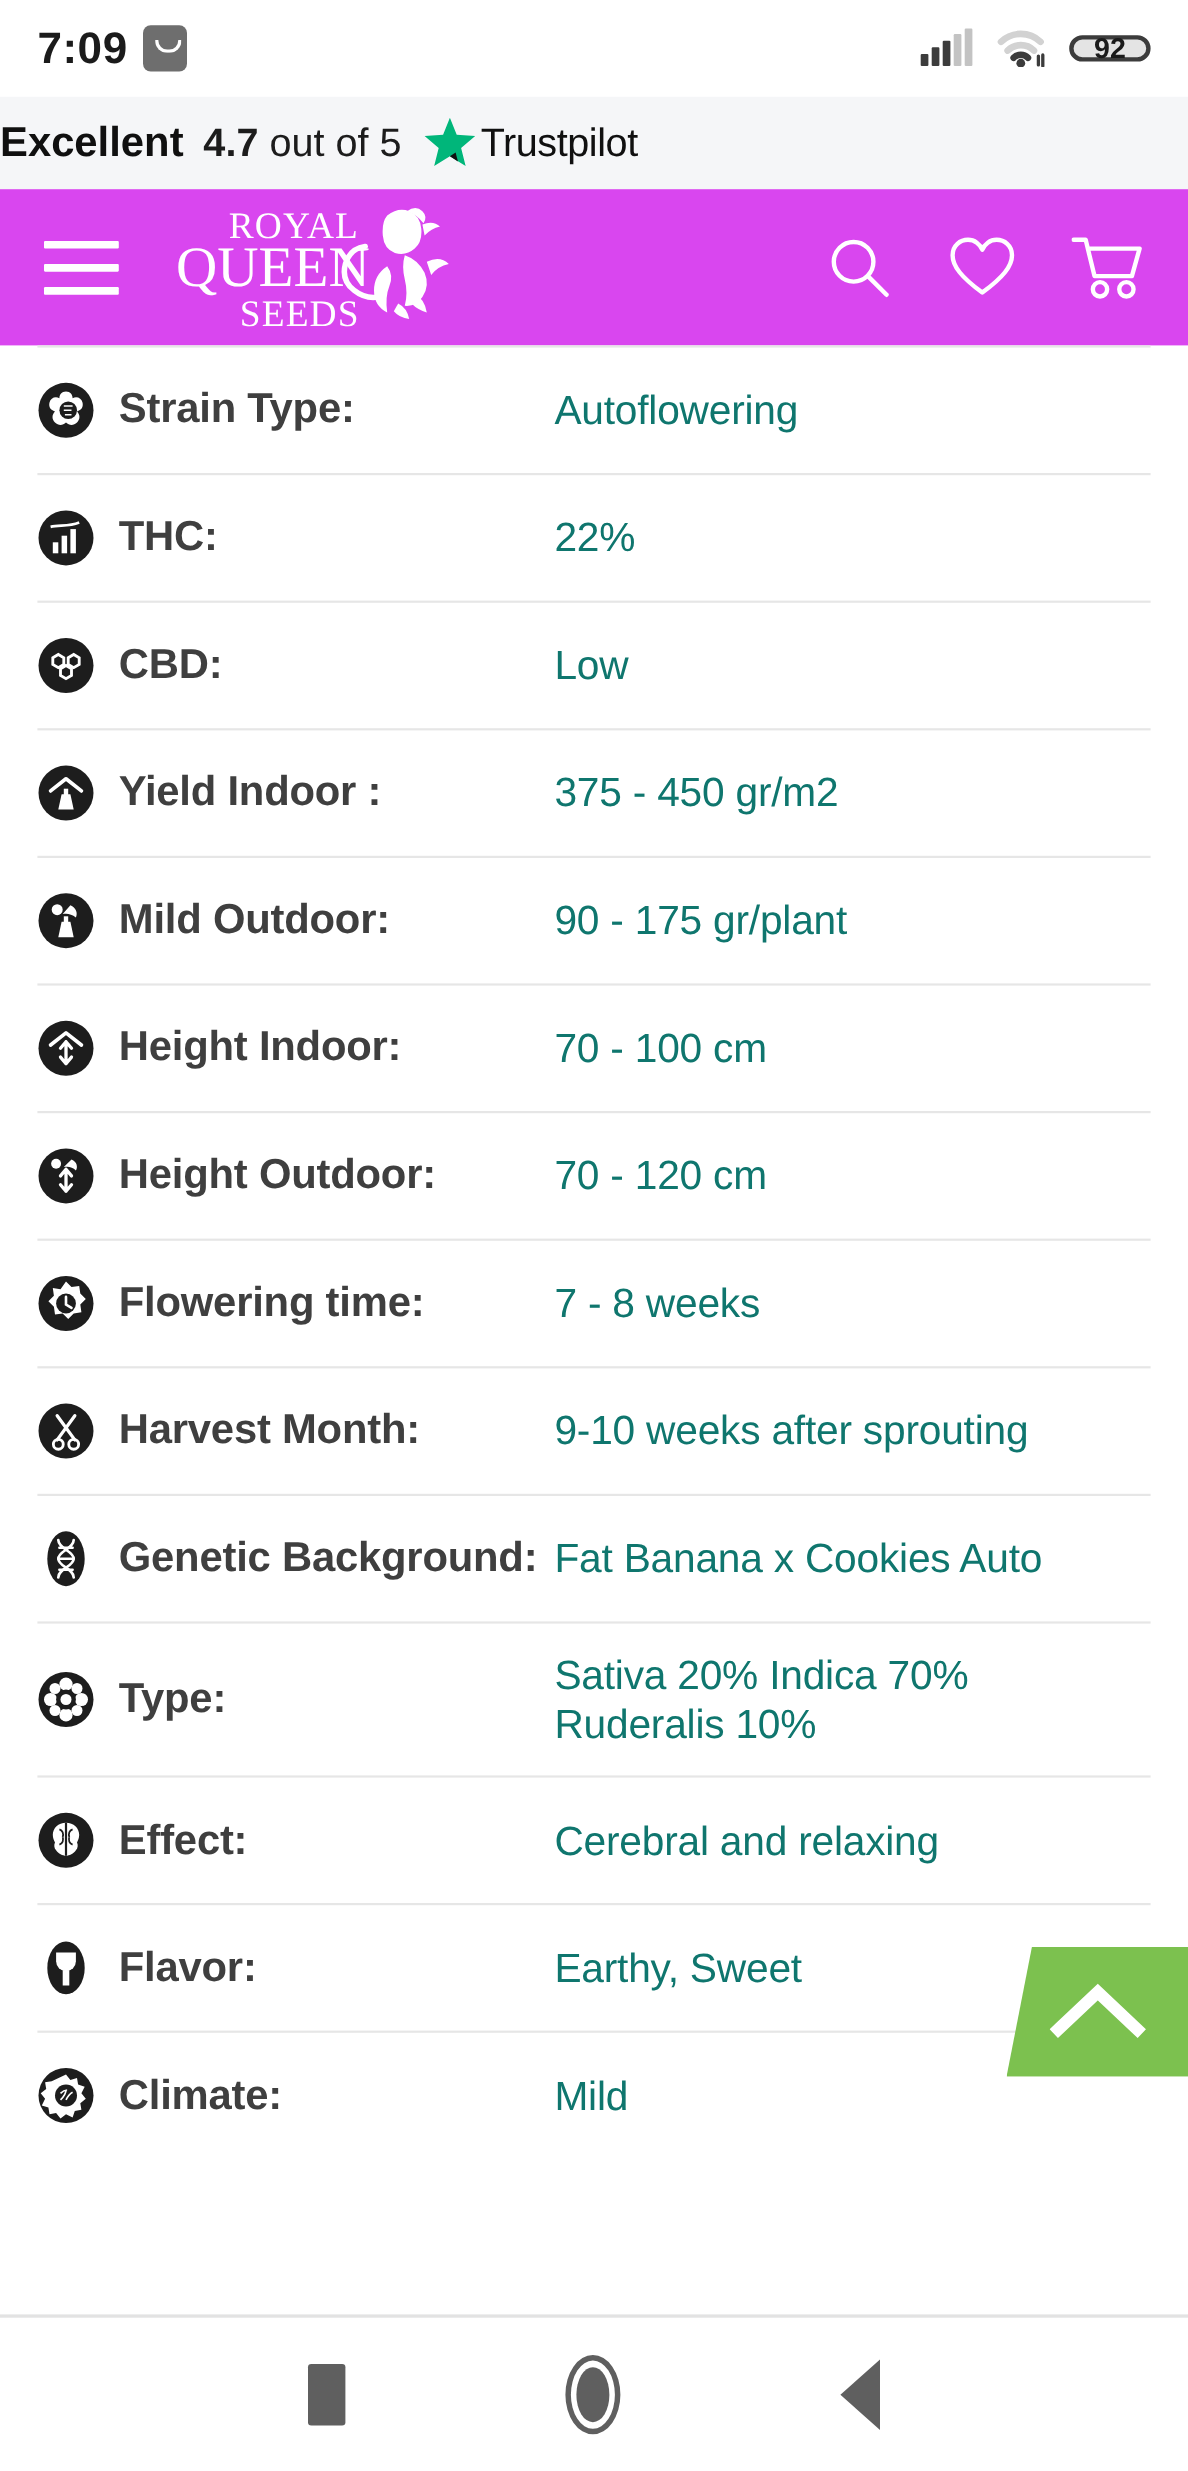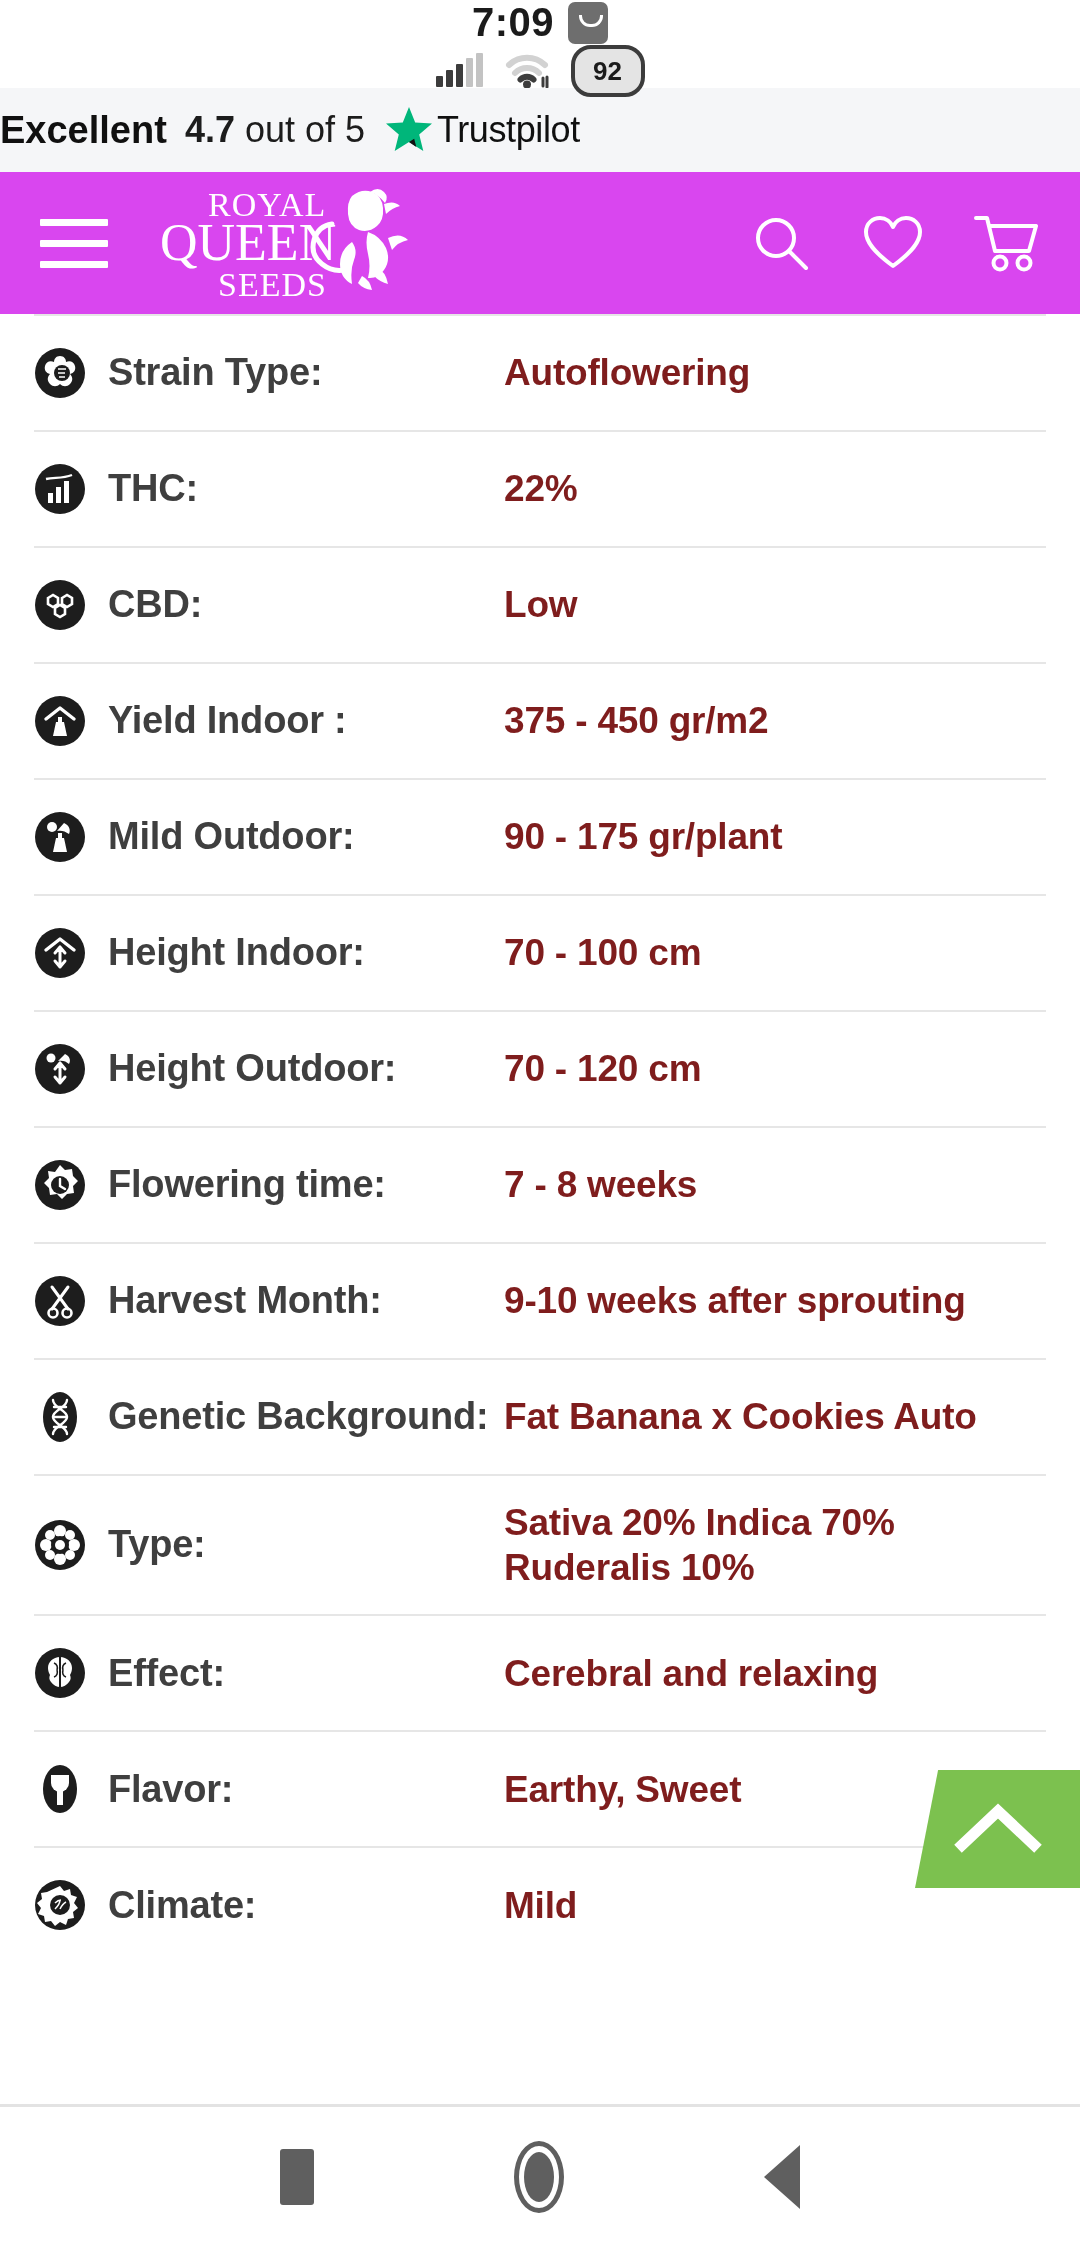--- a/index.html
+++ b/index.html
@@ -8,21 +8,21 @@
     background:#ffffff;
     font-family:"Liberation Sans", sans-serif;
     overflow:hidden;
   }
   .screen { position:relative; width:1080px; height:2246px; background:#fff; }
 
   
   .statusbar {
     height:88px; width:100%;
     display:flex; align-items:center; justify-content:space-between;
-    padding:0 34px 0 34px; background:#ffffff;flex-direction:column;
+    padding:0 34px 0 34px; background:#ffffff;
   }
   .sb-left { display:flex; align-items:center; gap:14px; }
   .sb-time { font-size:40px; font-weight:700; color:#1b1b1b; letter-spacing:0.5px; }
   .sb-appicon {
     width:40px; height:42px; background:#6e6e6e;
     border-radius:7px; position:relative;
   }
   .sb-appicon::after{
     content:""; position:absolute; left:11px; top:13px;
     width:18px; height:9px; border:3px solid #ffffff; border-top:none;
@@ -31,21 +31,21 @@
   .sb-right { display:flex; align-items:center; gap:22px; }
   .sig { display:flex; align-items:flex-end; gap:3px; height:32px; }
   .sig i { display:block; width:7px; background:#3c3c3c; border-radius:1px; }
   .sig i:nth-child(1){ height:11px; }
   .sig i:nth-child(2){ height:17px; }
   .sig i:nth-child(3){ height:23px; }
   .sig i:nth-child(4){ height:29px; background:#c3c3c3; }
   .sig i:nth-child(5){ height:34px; background:#c3c3c3; }
   .wifi { width:44px; height:34px; position:relative; }
   .batt {
-    width:74px; height:52px; border:4px solid #3c3c3c; border-radius:20px;
+    width:74px; height:24px; border:4px solid #3c3c3c; border-radius:20px;
     display:flex; align-items:center; justify-content:center; background:#e4e4e4;
   }
   .batt span { font-size:26px; font-weight:700; color:#1b1b1b; }
 
   
   .tp-bar {
     height:84px; width:100%; background:#f5f6f8;
     display:flex; align-items:center; gap:18px;
   }
   .tp-excellent { font-size:38px; font-weight:700; color:#101010; }
@@ -78,22 +78,22 @@
   .spec-label-cell {
     width:470px; display:flex; align-items:center; gap:22px; flex-shrink:0;
   }
   .spec-ico { width:52px; height:52px; flex-shrink:0; }
   .spec-ico svg { display:block; }
   .spec-label {
     font-size:38px; font-weight:700; color:#3f3f3f;
     line-height:1.14; letter-spacing:-0.2px;
   }
   .spec-value {
-    font-size:37px; color:#7f1d1d; line-height:1.22;
-    font-weight:700; letter-spacing:-0.2px; white-space:pre-line;
+    font-size:37px; color:#0f766e; line-height:1.22;
+    font-weight:400; letter-spacing:-0.2px; white-space:pre-line;
   }
 
   
   .scroll-top {
     position:absolute; right:0; top:1770px;
     width:165px; height:118px; background:#7cc14f;
     clip-path:polygon(14% 0, 100% 0, 100% 100%, 0 100%);
     display:flex; align-items:center; justify-content:center;
     cursor:pointer;
   }

